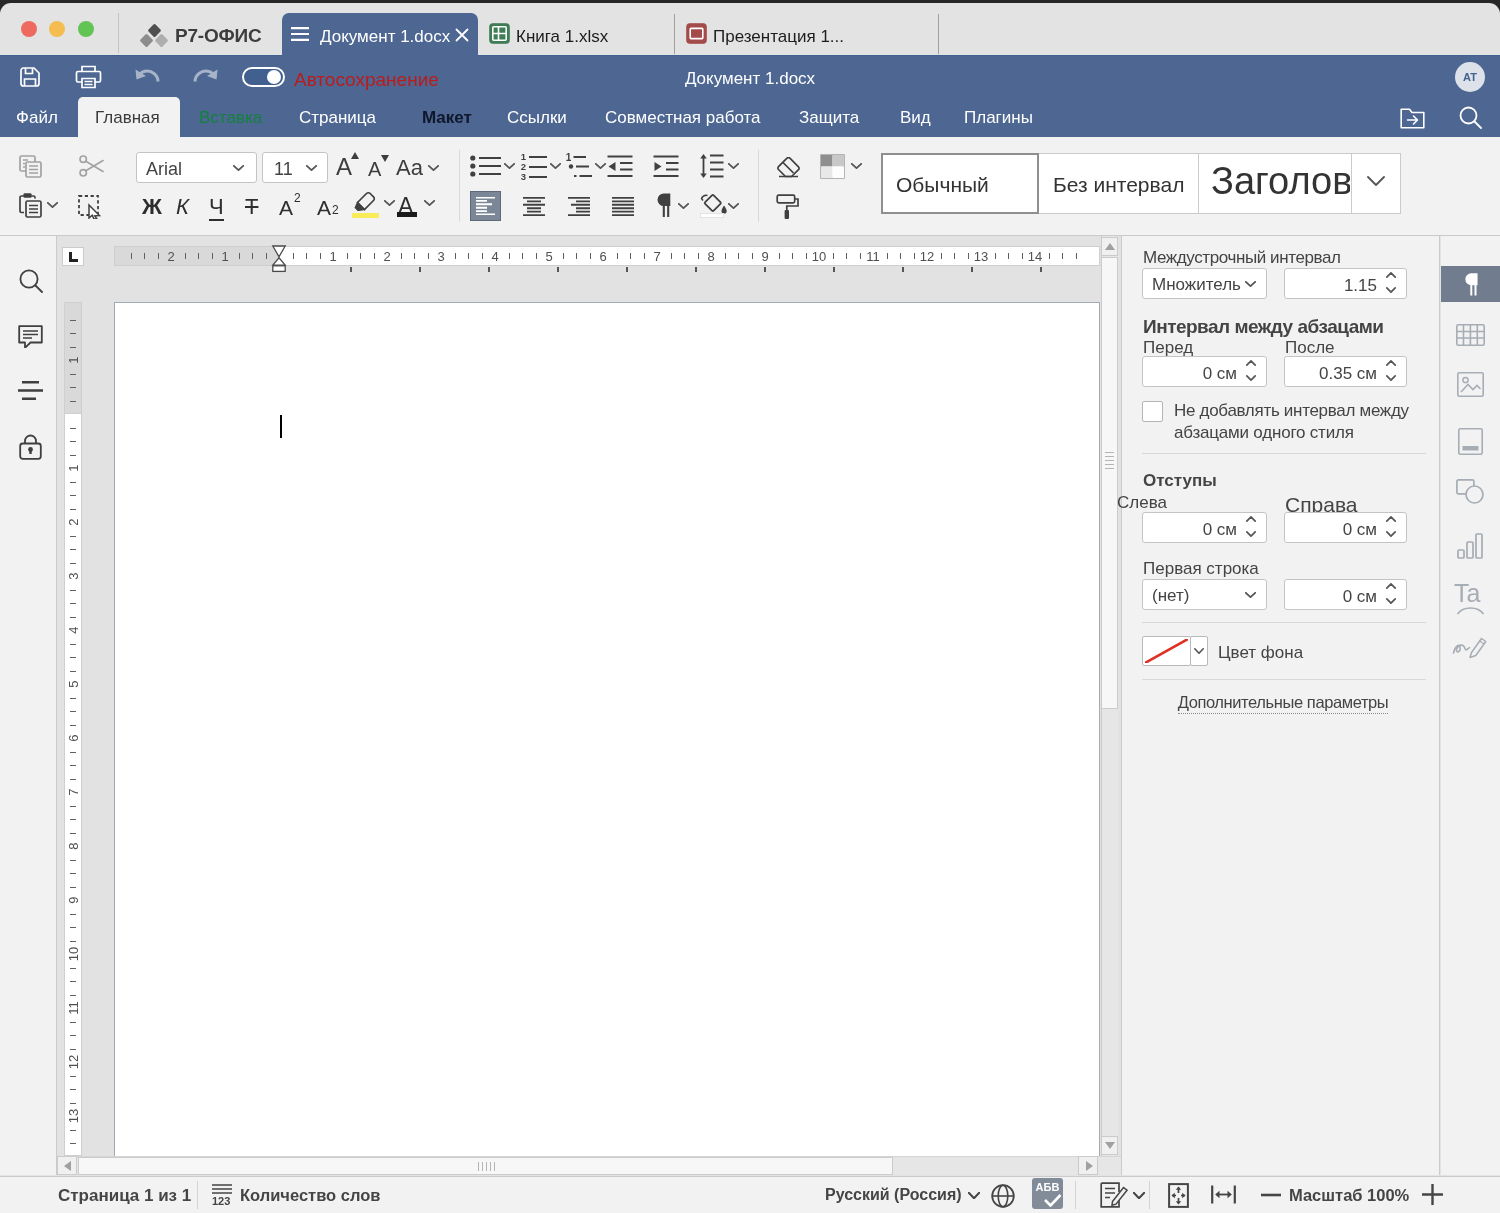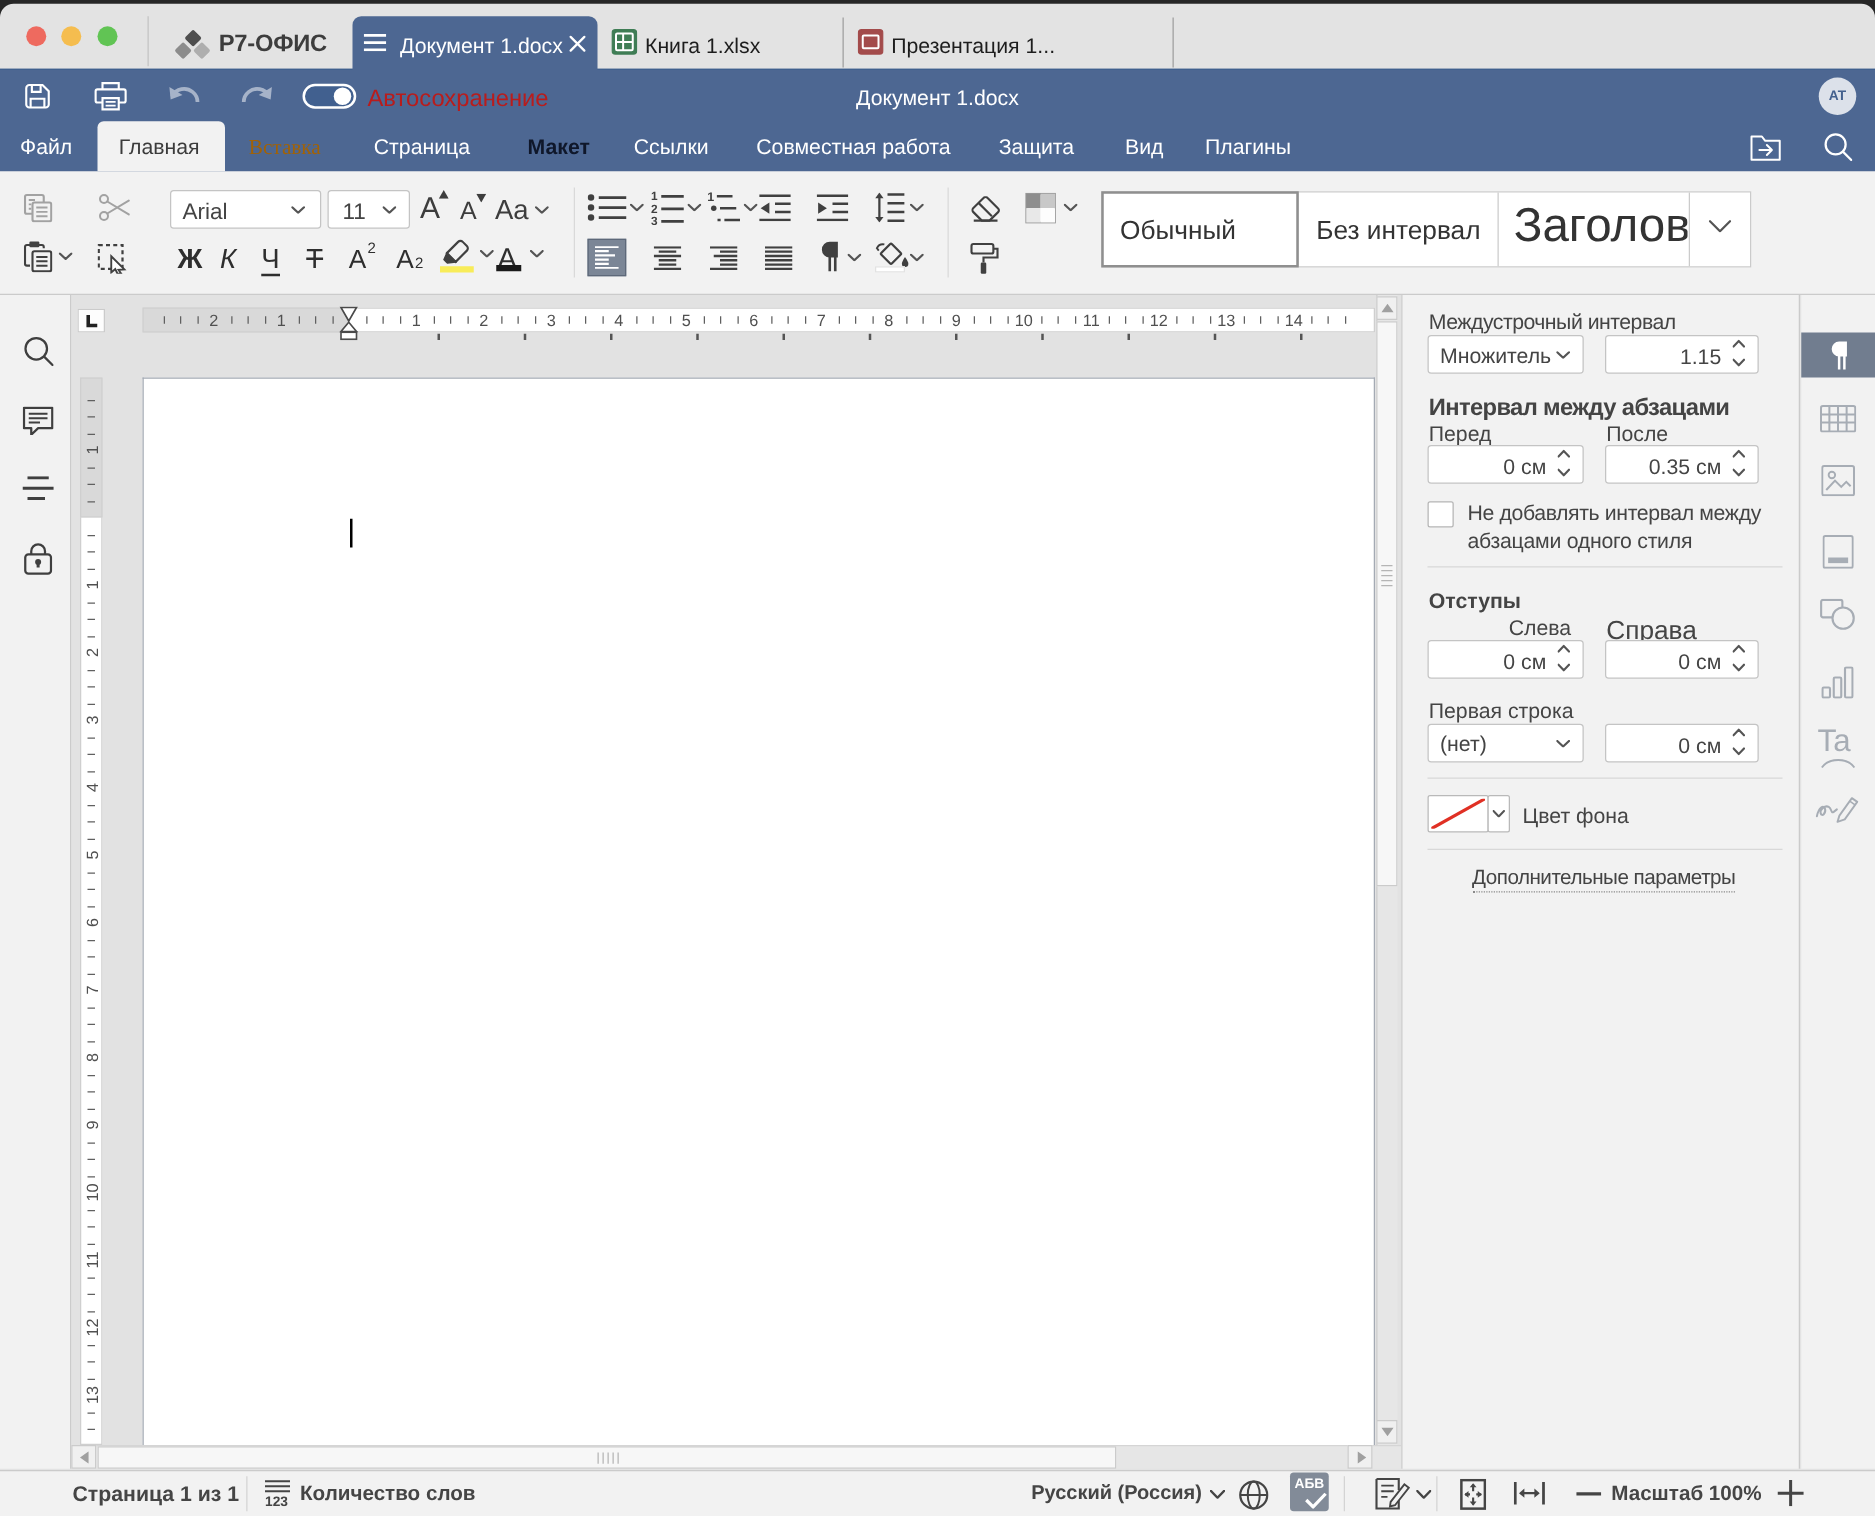--- a/index.html
+++ b/index.html
@@ -66,21 +66,21 @@
         </g>
       </svg>
 <div class="abs" style="left:242px;top:64px;width:43px;height:20px;border:2px solid #fff;border-radius:11px;background:#41608f"></div>
 <div class="abs" style="left:267px;top:67px;width:14px;height:14px;border-radius:50%;background:#fff"></div>
 <div style="position:absolute;left:294px;top:66px;font-size:19px;color:#b91c1c;font-weight:400;white-space:nowrap;">Автосохранение</div>
 <div style="position:absolute;left:600px;top:66px;width:300px;text-align:center;font-size:17px;color:#fff;font-weight:400;white-space:nowrap;">Документ 1.docx</div>
 <div class="abs" style="left:1455px;top:59px;width:30px;height:30px;border-radius:50%;background:#dce1ea;color:#44618e;font-size:11px;font-weight:700;text-align:center;line-height:30px">AT</div>
 <div class="abs" style="left:78px;top:94px;width:102px;height:40px;background:#f2f2f2;border-radius:5px 5px 0 0"></div>
 <div style="position:absolute;left:16px;top:105px;font-size:17px;color:#fff;font-weight:400;white-space:nowrap;">Файл</div>
 <div style="position:absolute;left:95px;top:105px;font-size:17px;color:#3b3b3b;font-weight:400;white-space:nowrap;">Главная</div>
-<div style="position:absolute;left:199px;top:105px;font-size:17px;color:#a16207;font-weight:400;white-space:nowrap;font-family:Liberation Serif, serif;">Вставка</div>
+<div style="position:absolute;left:199px;top:105px;font-size:17px;color:#15803d;font-weight:400;white-space:nowrap;">Вставка</div>
 <div style="position:absolute;left:299px;top:105px;font-size:17px;color:#fff;font-weight:400;white-space:nowrap;">Страница</div>
 <div style="position:absolute;left:422px;top:105px;font-size:17px;color:#0f172a;font-weight:700;white-space:nowrap;">Макет</div>
 <div style="position:absolute;left:507px;top:105px;font-size:17px;color:#fff;font-weight:400;white-space:nowrap;">Ссылки</div>
 <div style="position:absolute;left:605px;top:105px;font-size:17px;color:#fff;font-weight:400;white-space:nowrap;">Совместная работа</div>
 <div style="position:absolute;left:799px;top:105px;font-size:17px;color:#fff;font-weight:400;white-space:nowrap;">Защита</div>
 <div style="position:absolute;left:900px;top:105px;font-size:17px;color:#fff;font-weight:400;white-space:nowrap;">Вид</div>
 <div style="position:absolute;left:964px;top:105px;font-size:17px;color:#fff;font-weight:400;white-space:nowrap;">Плагины</div>
 <svg style="position:absolute;left:1400px;top:105px" width="25" height="21" viewBox="0 0 25 21" fill="none">
         <path d="M1.2 19.8 V1.2 H9.5 L12 4.5 H23.8 V19.8 Z" stroke="#fff" stroke-width="1.6" stroke-linejoin="round"></path>
         <path d="M7.5 12 H17 M13.5 8 L17.5 12 L13.5 16" stroke="#fff" stroke-width="1.6" stroke-linecap="round" stroke-linejoin="round"></path>
@@ -515,21 +515,21 @@
 <div style="position:absolute;left:1307px;top:361px;font-size:17px;color:#444;font-weight:400;white-space:nowrap;width:70px;text-align:right">0.35 см</div>
 <svg style="position:absolute;left:1386px;top:355px" width="10" height="25" viewBox="0 0 10 25" fill="none">
         <path d="M0.8 7.2 L5 2.8 L9.2 7.2" stroke="#555" stroke-width="1.7" stroke-linecap="round" stroke-linejoin="round"></path>
         <path d="M0.8 17.8 L5 22.2 L9.2 17.8" stroke="#555" stroke-width="1.7" stroke-linecap="round" stroke-linejoin="round"></path>
       </svg>
 <div style="position:absolute;left:1142px;top:398px;width:21px;height:21px;background:#fff;border:1px solid #b5b5b5;border-radius:2px;box-sizing:border-box;"></div>
 <div style="position:absolute;left:1174px;top:398px;font-size:17px;color:#444;font-weight:400;white-space:nowrap;letter-spacing:-0.3px">Не добавлять интервал между</div>
 <div style="position:absolute;left:1174px;top:420px;font-size:17px;color:#444;font-weight:400;white-space:nowrap;letter-spacing:-0.2px">абзацами одного стиля</div>
 <div class="abs" style="left:1142px;top:450px;width:284px;height:1px;background:#d8d8d8"></div>
 <div style="position:absolute;left:1143px;top:468px;font-size:17px;color:#444;font-weight:700;white-space:nowrap;">Отступы</div>
-<div style="position:absolute;left:1207px;top:490px;font-size:17px;color:#444;font-weight:400;white-space:nowrap;">Слева</div>
+<div style="position:absolute;left:1117px;top:490px;font-size:17px;color:#444;font-weight:400;white-space:nowrap;">Слева</div>
 <div style="position:absolute;left:1285px;top:490px;font-size:21px;color:#444;font-weight:400;white-space:nowrap;text-align:center;">Справа</div>
 <div style="position:absolute;left:1142px;top:509px;width:125px;height:31px;background:#fff;border:1px solid #c4c4c4;border-radius:3px;box-sizing:border-box;"></div>
 <div style="position:absolute;left:1175px;top:517px;font-size:17px;color:#444;font-weight:400;white-space:nowrap;width:62px;text-align:right">0 см</div>
 <svg style="position:absolute;left:1246px;top:511px" width="10" height="25" viewBox="0 0 10 25" fill="none">
         <path d="M0.8 7.2 L5 2.8 L9.2 7.2" stroke="#555" stroke-width="1.7" stroke-linecap="round" stroke-linejoin="round"></path>
         <path d="M0.8 17.8 L5 22.2 L9.2 17.8" stroke="#555" stroke-width="1.7" stroke-linecap="round" stroke-linejoin="round"></path>
       </svg>
 <div style="position:absolute;left:1284px;top:509px;width:123px;height:31px;background:#fff;border:1px solid #c4c4c4;border-radius:3px;box-sizing:border-box;"></div>
 <div style="position:absolute;left:1315px;top:517px;font-size:17px;color:#444;font-weight:400;white-space:nowrap;width:62px;text-align:right">0 см</div>
 <svg style="position:absolute;left:1386px;top:511px" width="10" height="25" viewBox="0 0 10 25" fill="none">

